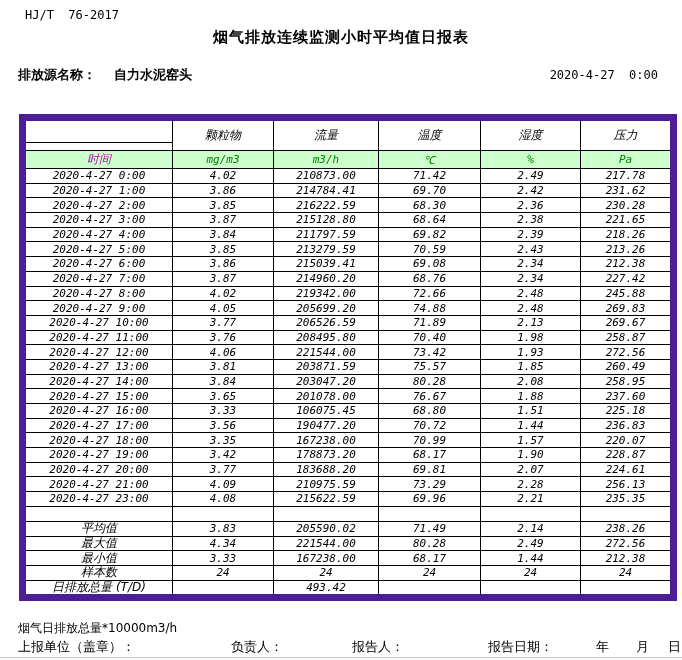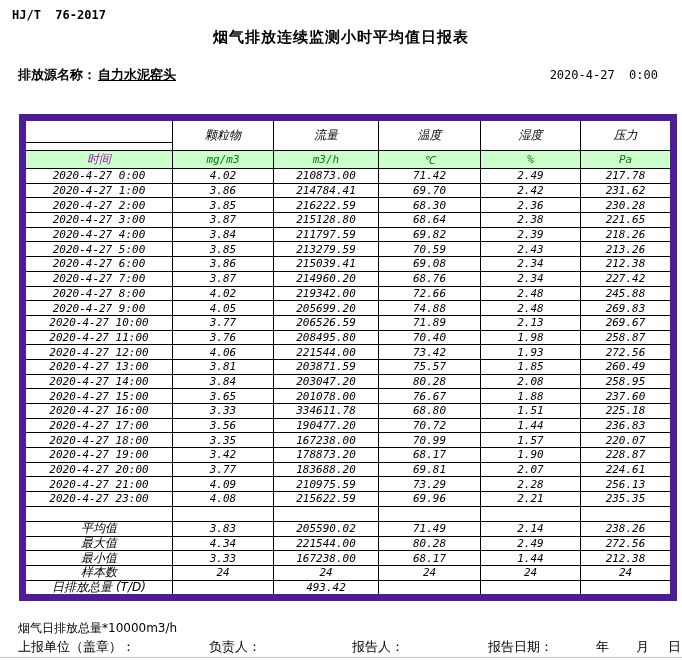--- a/index.html
+++ b/index.html
@@ -8,30 +8,30 @@
     background: #ffffff;
     width: 682px;
     height: 660px;
     position: relative;
     font-family: "DejaVu Sans", sans-serif;
     color: #000;
   }
   .page { position: absolute; inset: 0; width: 682px; height: 660px; overflow: hidden; }
 
   .doc-standard {
-    position: absolute; left: 12px; top: 8px;
+    position: absolute; left: 25px; top: 8px;
     font-family: "DejaVu Sans Mono", monospace;
-    font-weight: bold; font-size: 12px; white-space: pre;
+    font-weight: normal; font-size: 12px; white-space: pre;
   }
   .doc-title {
     position: absolute; left: 0; top: 28px; width: 682px;
     text-align: center; font-weight: bold; font-size: 15px; letter-spacing: 1px;
   }
   .source-line { position: absolute; left: 18px; top: 66px; font-size: 13px; font-weight: bold; }
-  .source-line .src-name { margin-left: 2px; text-decoration: underline; }
+  .source-line .src-name { margin-left: 18px; }
   .report-time {
     position: absolute; right: 24px; top: 68px;
     font-family: "DejaVu Sans Mono", monospace; font-size: 12px; white-space: pre;
   }
 
   .table-wrap { position: absolute; left: 19px; top: 114px; }
   table.report {
     border-collapse: collapse; table-layout: fixed;
     width: 651px; border: 7px solid #4c1d95; font-style: italic;
   }
@@ -56,21 +56,21 @@
   tbody.sum td.sum-label { font-family: "DejaVu Sans", sans-serif; font-size: 12px; }
   tr.spacer-row td { height: 14px; }
 
   .footer-note {
     position: absolute; left: 18px; top: 620px;
     font-size: 12px; font-family: "DejaVu Sans", sans-serif; white-space: pre;
   }
   .sign-line { position: absolute; left: 0; top: 638px; width: 682px; height: 16px; font-size: 13px; }
   .sign-line span { position: absolute; white-space: pre; }
   .lbl-unit { left: 18px; }
-  .lbl-resp { left: 209px; }
+  .lbl-resp { left: 231px; }
   .lbl-reporter { left: 352px; }
   .lbl-date { left: 488px; }
   .lbl-year { left: 596px; }
   .lbl-month { left: 636px; }
   .lbl-day { left: 668px; }
   .bottom-rule { position: absolute; left: 0; top: 657px; width: 682px; border-top: 1px solid #c8c8c8; }
 </style>
 </head>
 <body>
 
@@ -239,21 +239,21 @@
             <td>2020-4-27 15:00</td>
             <td>3.65</td>
             <td>201078.00</td>
             <td>76.67</td>
             <td>1.88</td>
             <td>237.60</td>
           </tr>
           <tr>
             <td>2020-4-27 16:00</td>
             <td>3.33</td>
-            <td>334611.78</td>
+            <td>106075.45</td>
             <td>68.80</td>
             <td>1.51</td>
             <td>225.18</td>
           </tr>
           <tr>
             <td>2020-4-27 17:00</td>
             <td>3.56</td>
             <td>190477.20</td>
             <td>70.72</td>
             <td>1.44</td>

